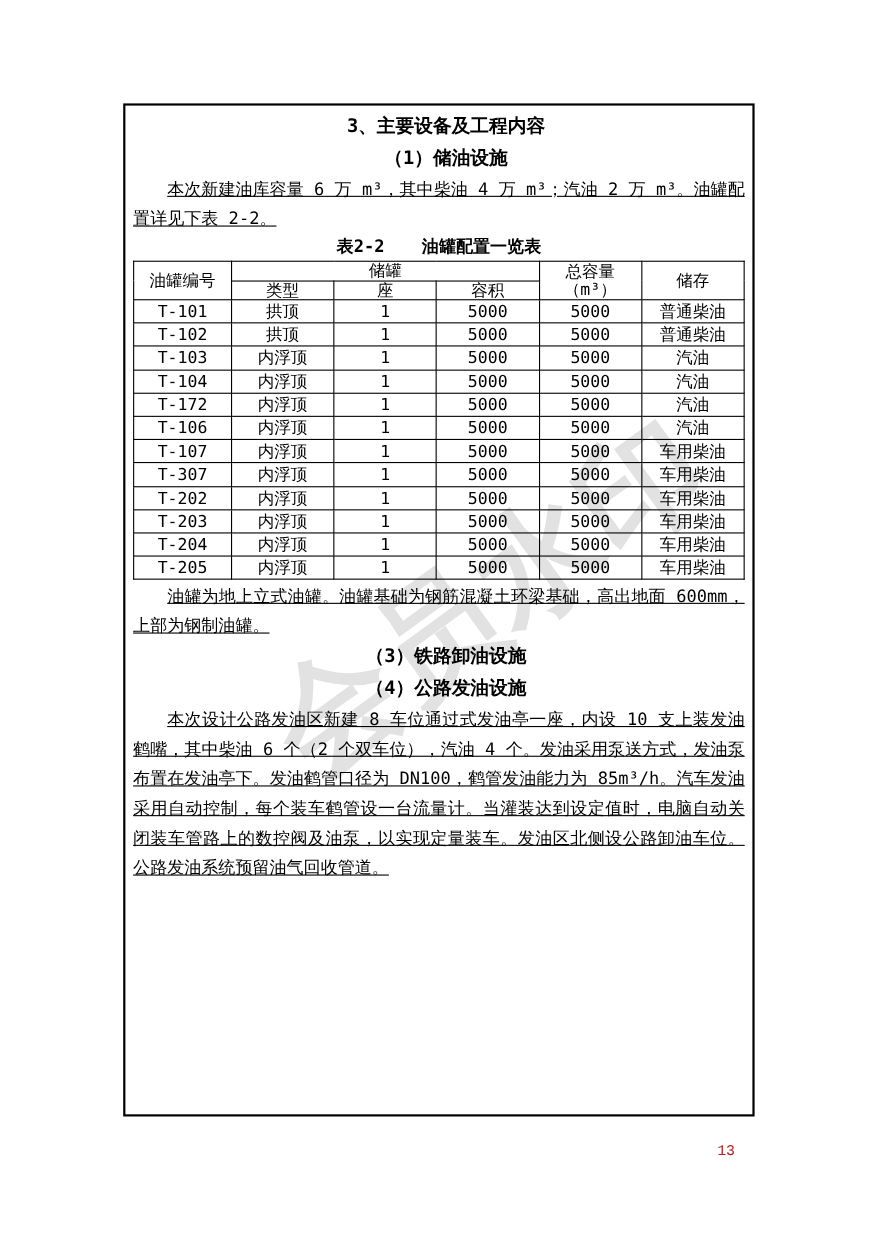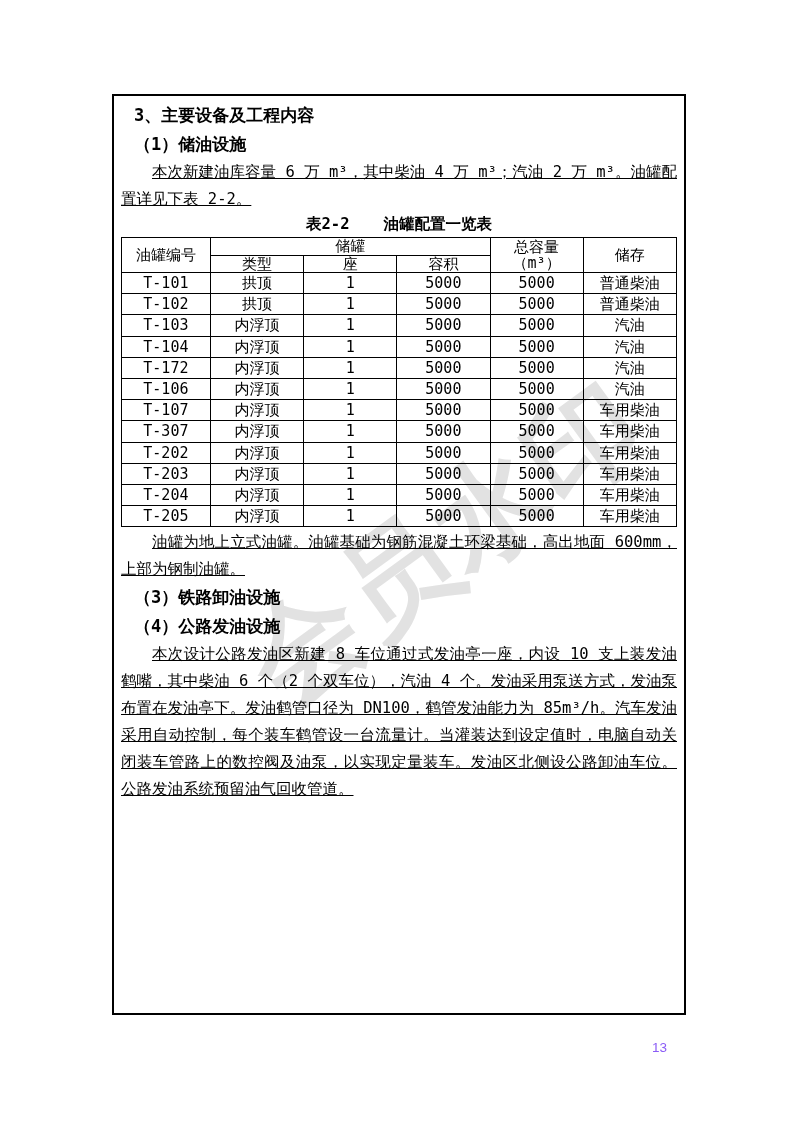--- a/index.html
+++ b/index.html
@@ -13,41 +13,41 @@
     text-align:center; white-space:nowrap;
     font-size:112px; font-weight:bold; letter-spacing:2px;
     color:#e2e2e2; transform:rotate(-36deg); z-index:0;
   }
   .content-box {
     position:absolute; left:112px; top:94px; width:574px; height:921px;
     border:2px solid #000; box-sizing:border-box; overflow:hidden; z-index:1;
   }
   .inner { padding:5px 7px 0 7px; }
   .doc-heading, .sub-heading {
-    font-weight:bold; font-size:17px; line-height:29px; padding-left:13px;
+    font-weight:bold; font-size:17px; line-height:29px; padding-left:13px;text-align:center;
   }
   .body-p {
     margin:0; font-size:15.5px; line-height:27px;
     text-indent:2em; text-align:justify;text-decoration:underline;
   }
   .table-caption {
     text-align:center; font-weight:bold; font-size:15.5px; line-height:23px;
   }
   .cap-title { margin-left:34px;text-align:right; }
   table.tank-table {
     width:100%; border-collapse:collapse; table-layout:fixed; margin:1px 0 2px 0;
   }
   table.tank-table th, table.tank-table td {
     border:1px solid #000; text-align:center; padding:0; font-weight:normal;
   }
   table.tank-table thead th { font-size:15px; line-height:16.5px; }
   table.tank-table tbody td { font-size:15px; line-height:20.2px; }
   .page-number {
-    position:absolute; left:652px; top:1040px; font-size:13.5px; color:#8b5cf6;
-    z-index:1; font-family:Liberation Sans, sans-serif;
+    position:absolute; left:652px; top:1040px; font-size:13.5px; color:#b91c1c;
+    z-index:1; font-family:Liberation Mono, monospace;
   }
 </style>
 </head>
 <body>
 
 <div class="page">
 
   <div class="watermark">会员水印</div>
 
   <div class="content-box">

